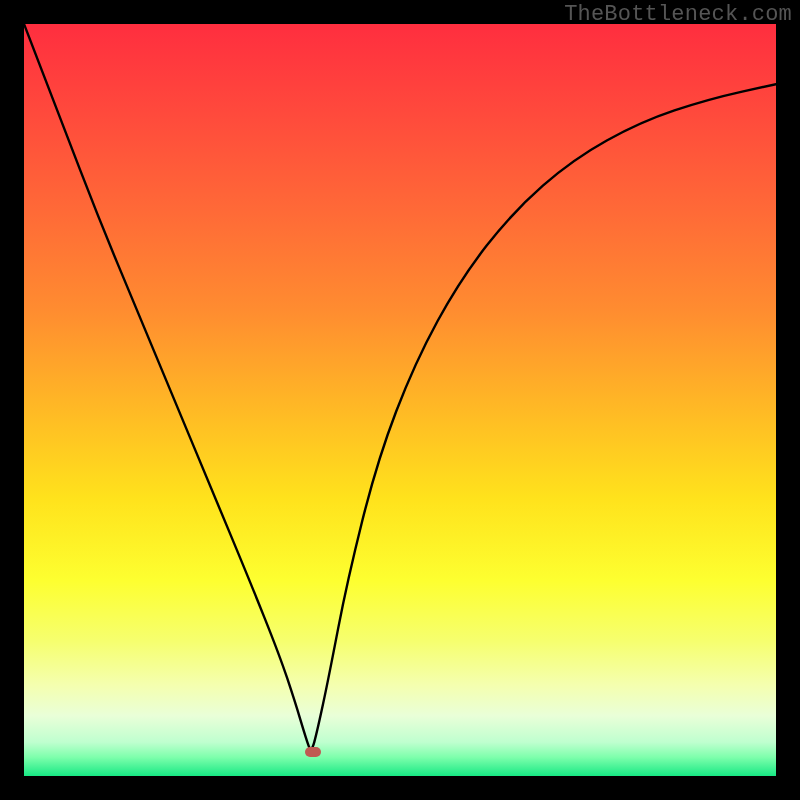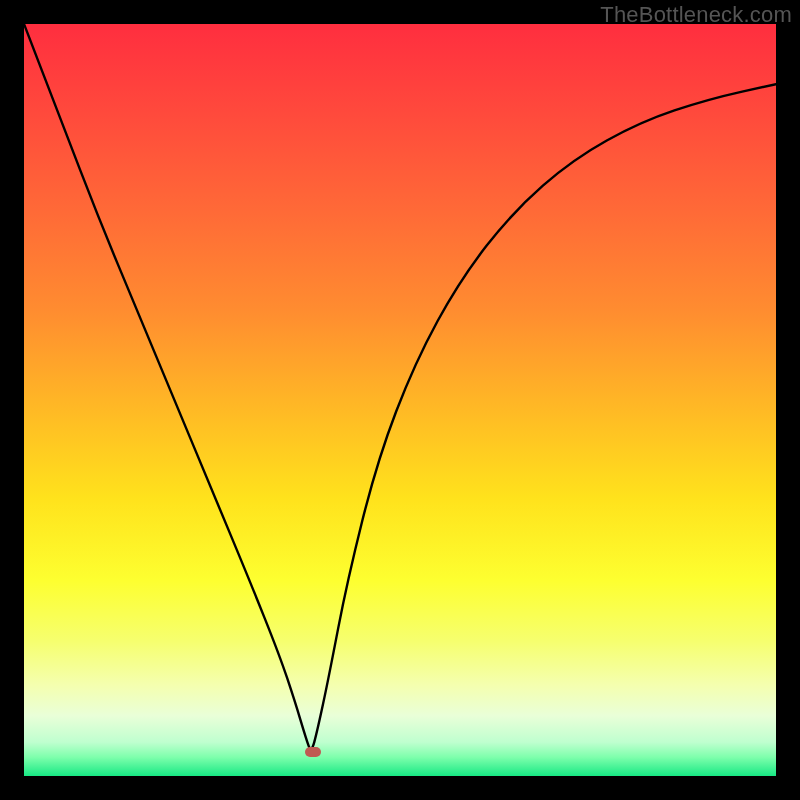--- a/index.html
+++ b/index.html
@@ -27,20 +27,21 @@
     height: 100%;
   }
   .watermark {
     position: absolute;
     top: 2px;
     right: 8px;
     color: #555;
     font-size: 22px;
     font-weight: 400;
     letter-spacing: 0.2px;
+    font-family: Liberation Mono, monospace;
   }
   .curve-svg {
     position: absolute;
     left: 0;
     top: 0;
     width: 100%;
     height: 100%;
   }
   .marker {
     position: absolute;

